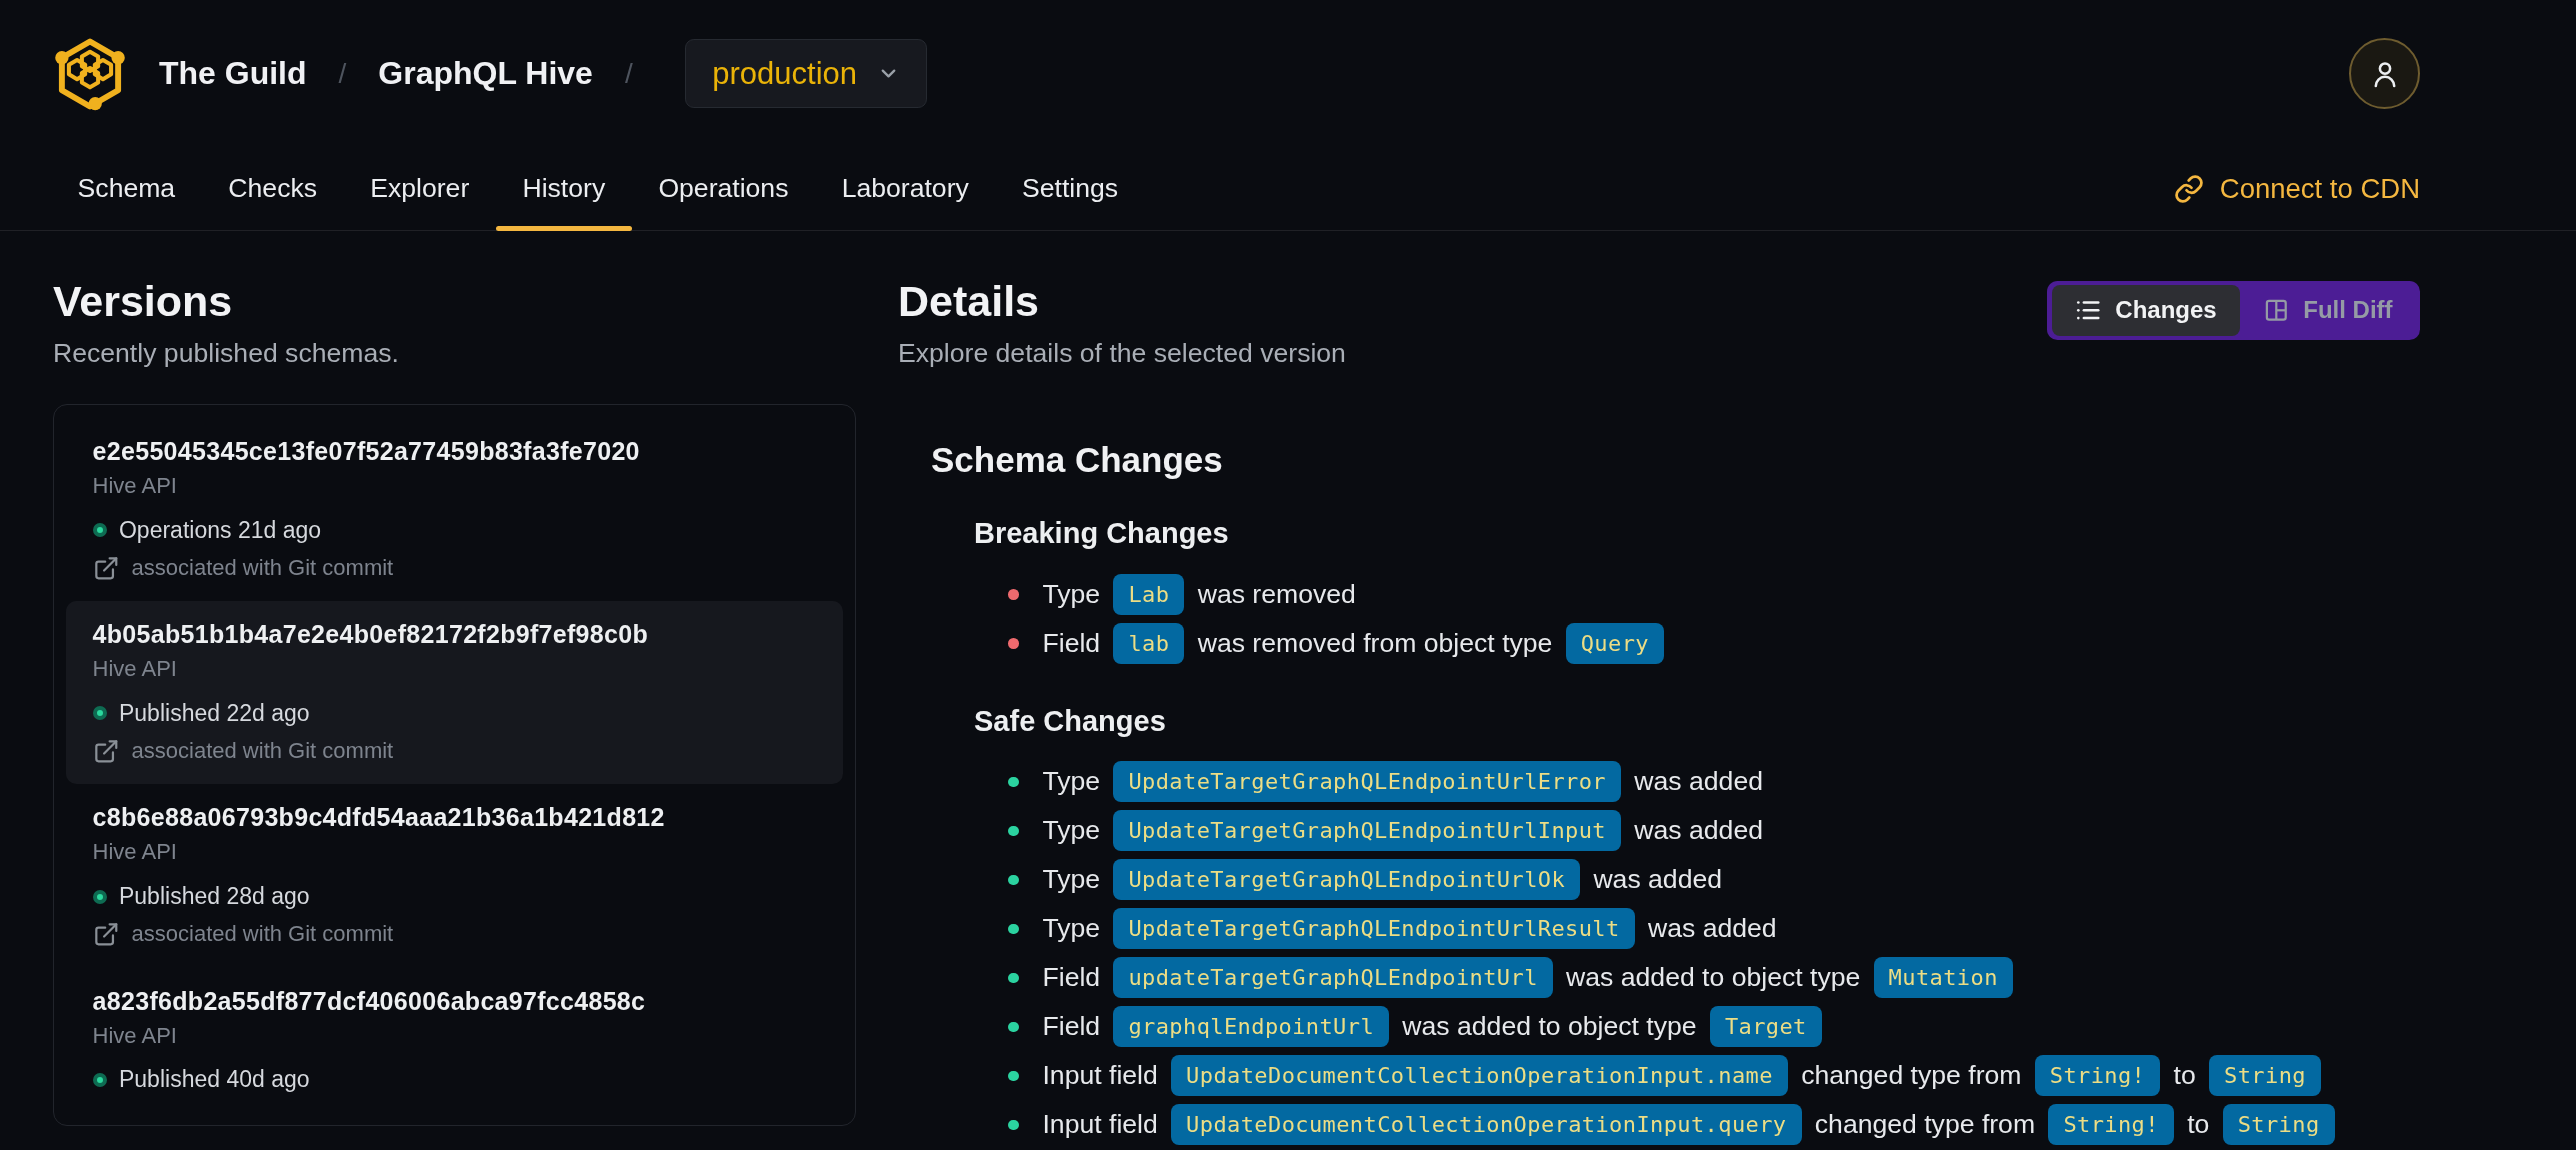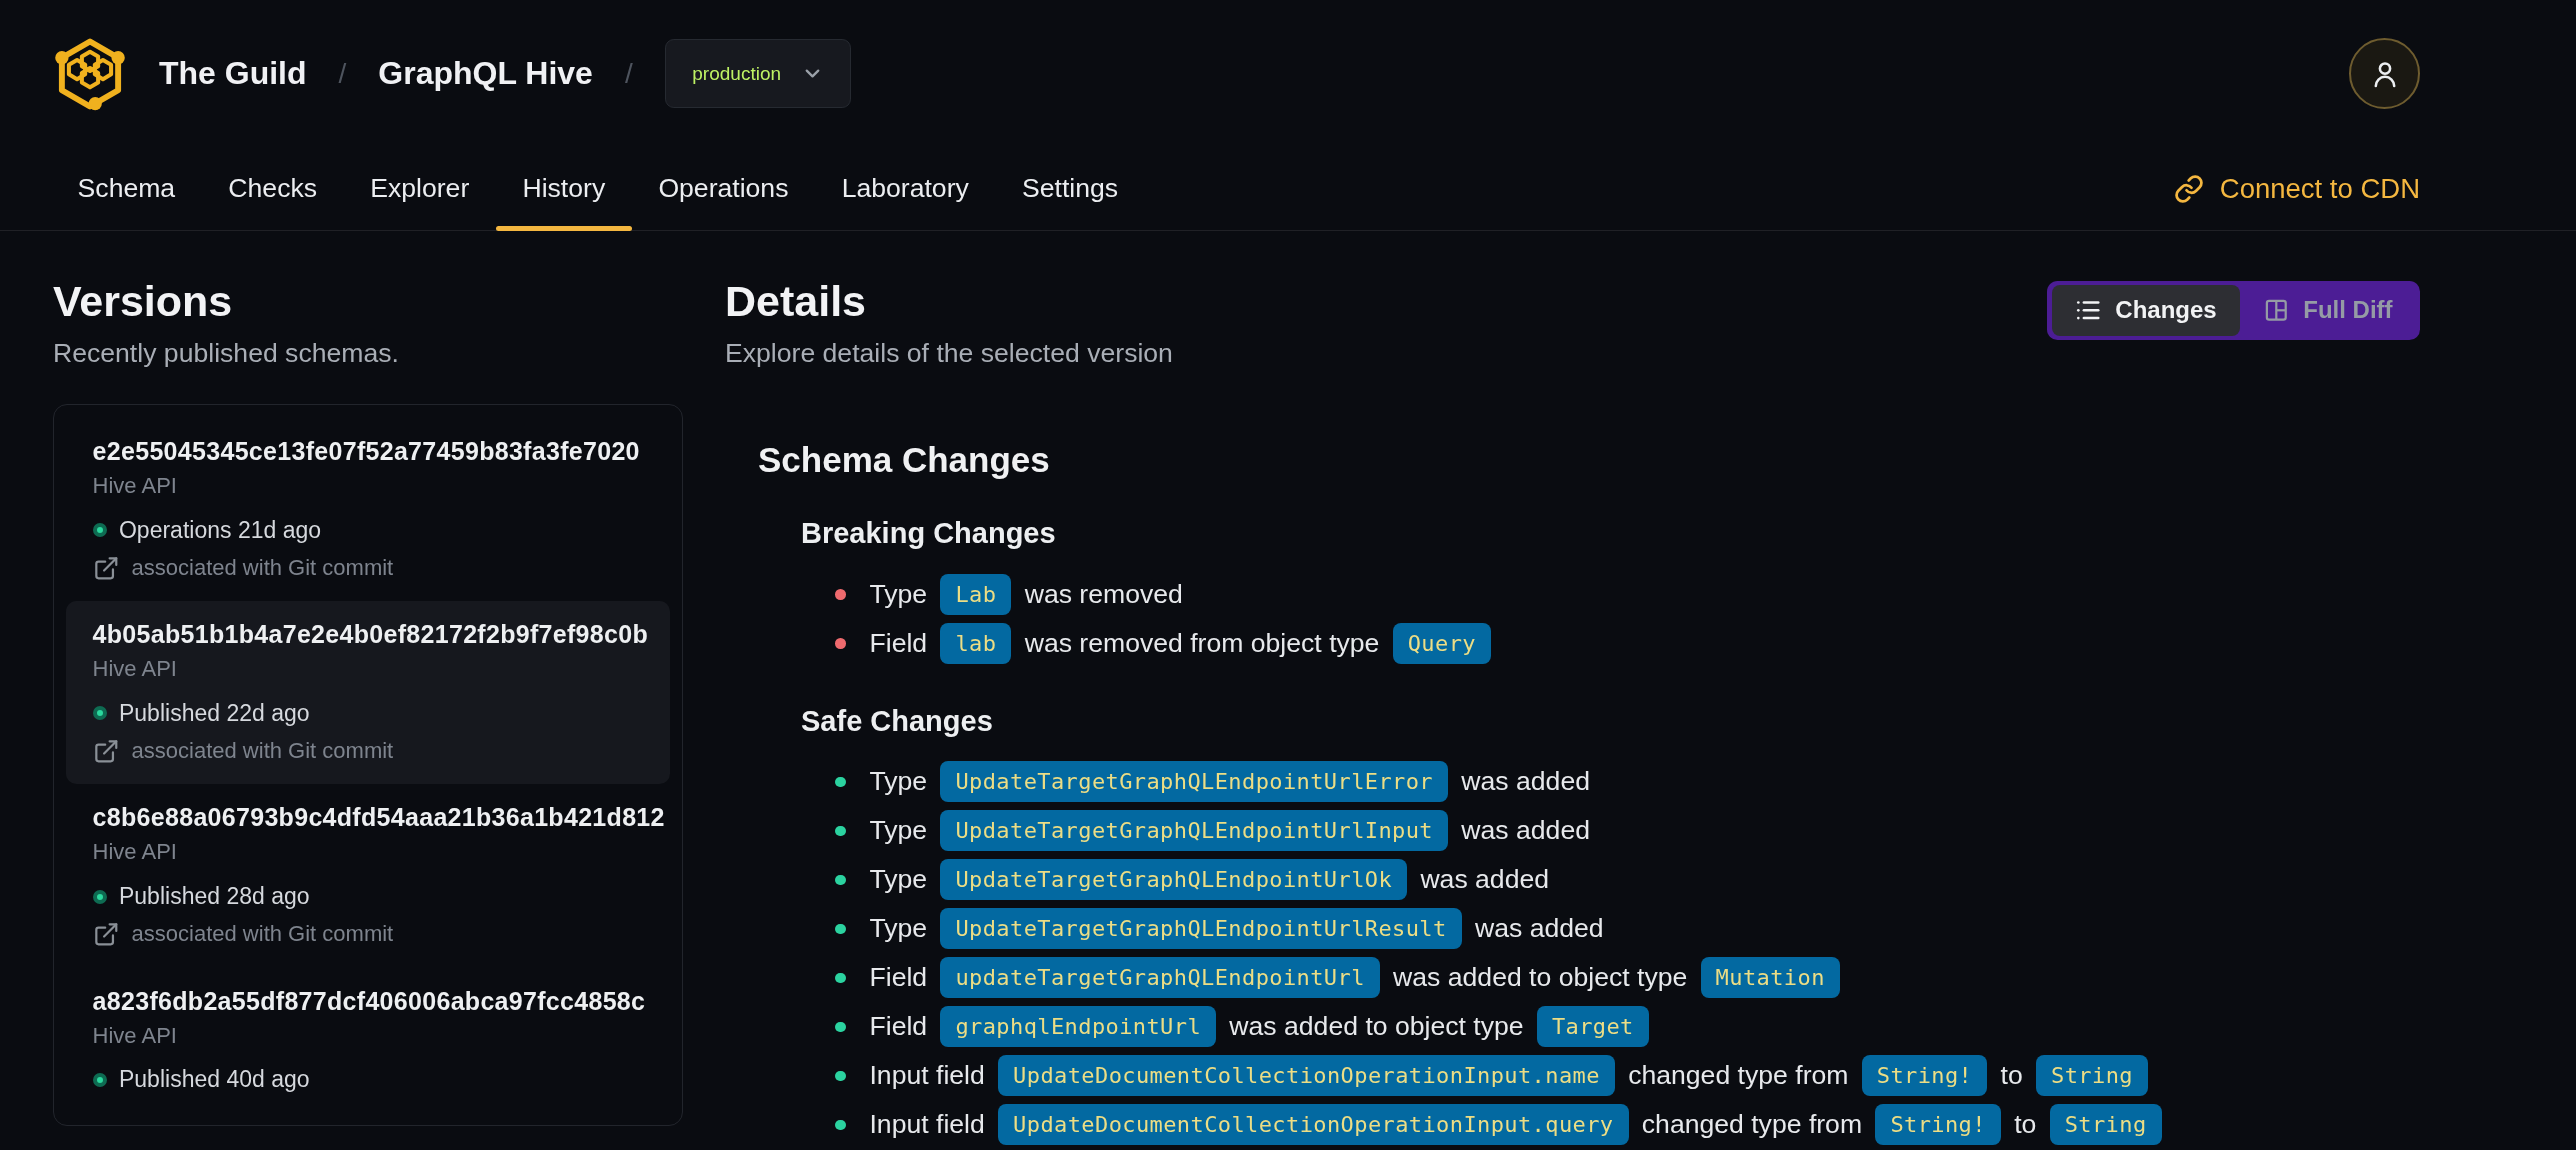--- a/index.html
+++ b/index.html
@@ -19,42 +19,42 @@
   svg{display:block}
 
   
   .topbar{display:flex;align-items:center;height:147px;padding:0 156px 0 53px}
   .crumbs{display:flex;align-items:center}
   .logo{width:74px;height:78px;margin-right:32px}
   .crumb{font-size:32px;font-weight:600;color:#f0f1f4;background:none;border:none;padding:0;font-family:inherit}
   .crumb-sep{font-size:28px;color:#4e545e;margin:0 32px}
   .target-btn{display:flex;align-items:center;gap:19.5px;height:69px;padding:0 26.6px;
     background:#17191f;border:0.9px solid #262a31;border-radius:8.9px;
-    font-size:19px;color:#bef264;margin-left:0;font-family:inherit}
+    font-size:31px;color:#eab308;margin-left:20px;font-family:inherit}
   .spacer{flex:1}
   .avatar{width:71px;height:71px;border-radius:50%;border:2.7px solid #6e5c2f;background:#1a1812;
     display:flex;align-items:center;justify-content:center;padding:0}
 
   
   .tabsbar{display:flex;align-items:stretch;height:84px;padding:0 156px 0 51px;
     border-bottom:0.9px solid rgba(255,255,255,.09)}
   .tab{position:relative;display:flex;align-items:center;padding:0 26.6px;font-size:26.6px;
     color:#eceef1;background:none;border:none;font-family:inherit;cursor:pointer}
   .tab.active::after{content:"";position:absolute;left:0;right:0;bottom:-0.9px;height:5.3px;
     background:var(--accent);border-radius:2.7px}
   .cdn{margin-left:auto;display:flex;align-items:center;gap:16px;color:var(--accent);
     font-size:27.5px;font-weight:500;background:none;border:none;font-family:inherit;padding:0}
 
   
   .main{display:flex;gap:42px;padding:46px 156px 0 53px}
   .col-title{font-size:43px;font-weight:700;margin:0;color:#f2f3f5}
   .col-sub{font-size:26.6px;color:#a9aeb6;margin:12.4px 0 0;font-weight:400}
 
   
-  .left{width:630px;flex:none}
+  .left{width:803px;flex:none}
   .vlist{margin-top:35px;border:0.9px solid #22252c;border-radius:14px;padding:12px}
   .vcard{padding:19.5px 26.6px;border-radius:10.6px;cursor:pointer}
   .vcard.selected{background:#16181e}
   .vhash{font-size:25px;font-weight:600;color:#eef0f2;letter-spacing:0.3px}
   .vservice{font-size:22px;color:#7e848e;margin-top:7px}
   .vrow{display:flex;align-items:center;margin-top:17.7px}
   .pubdot{width:14px;height:14px;border-radius:50%;background:var(--published);
     border:4.4px solid #0e6b52;margin-right:12.4px;flex:none}
   .vpub{font-size:23px;color:#d6d9de}
   .vgit{display:flex;align-items:center;margin-top:11px;color:#7e848e;font-size:22px}

